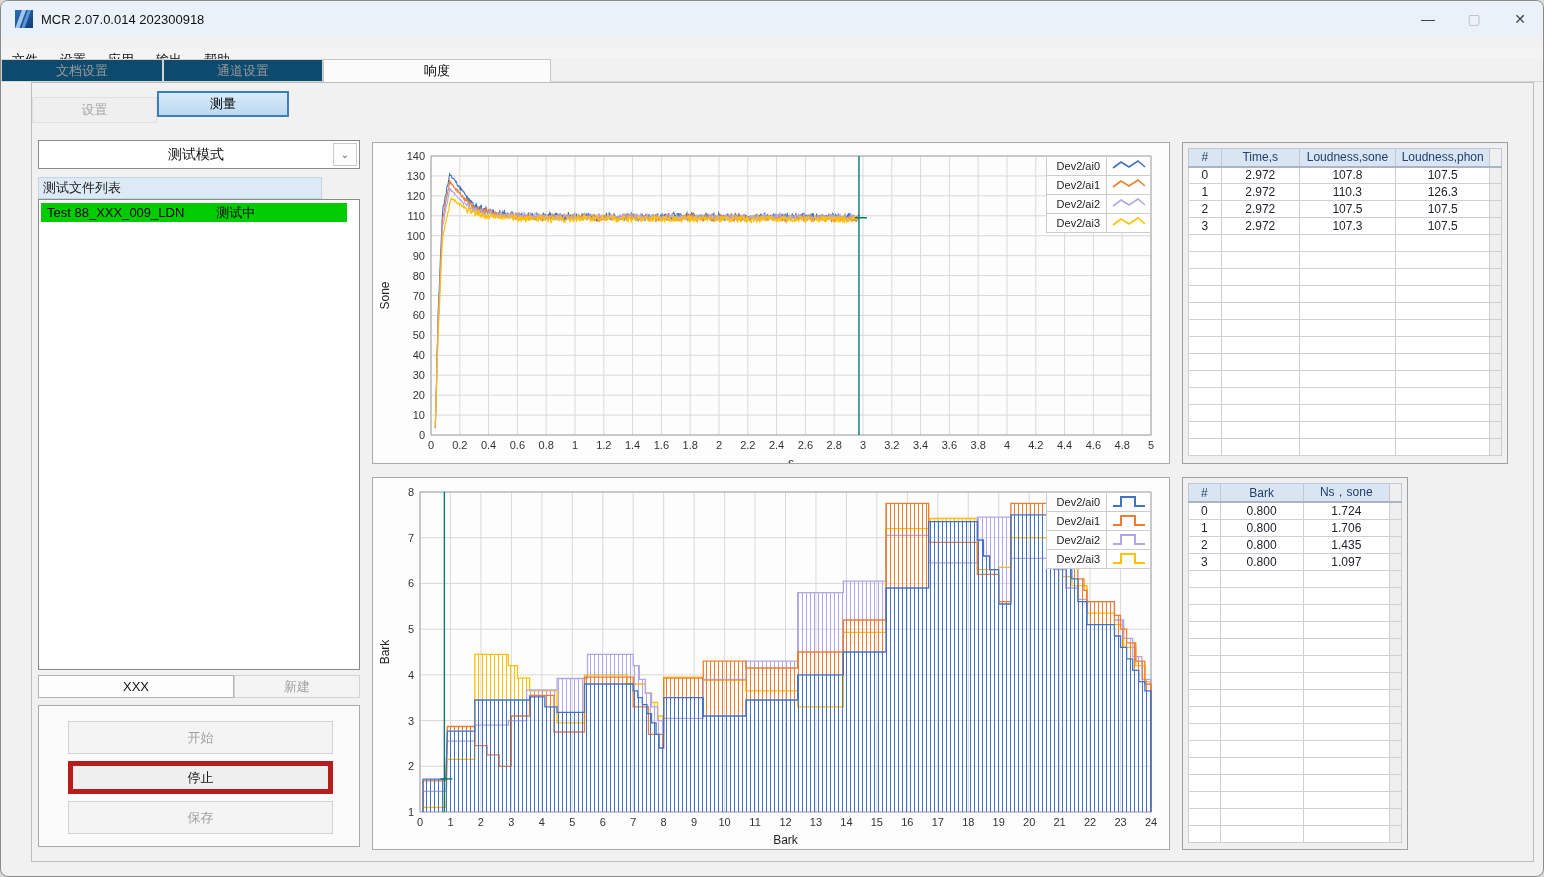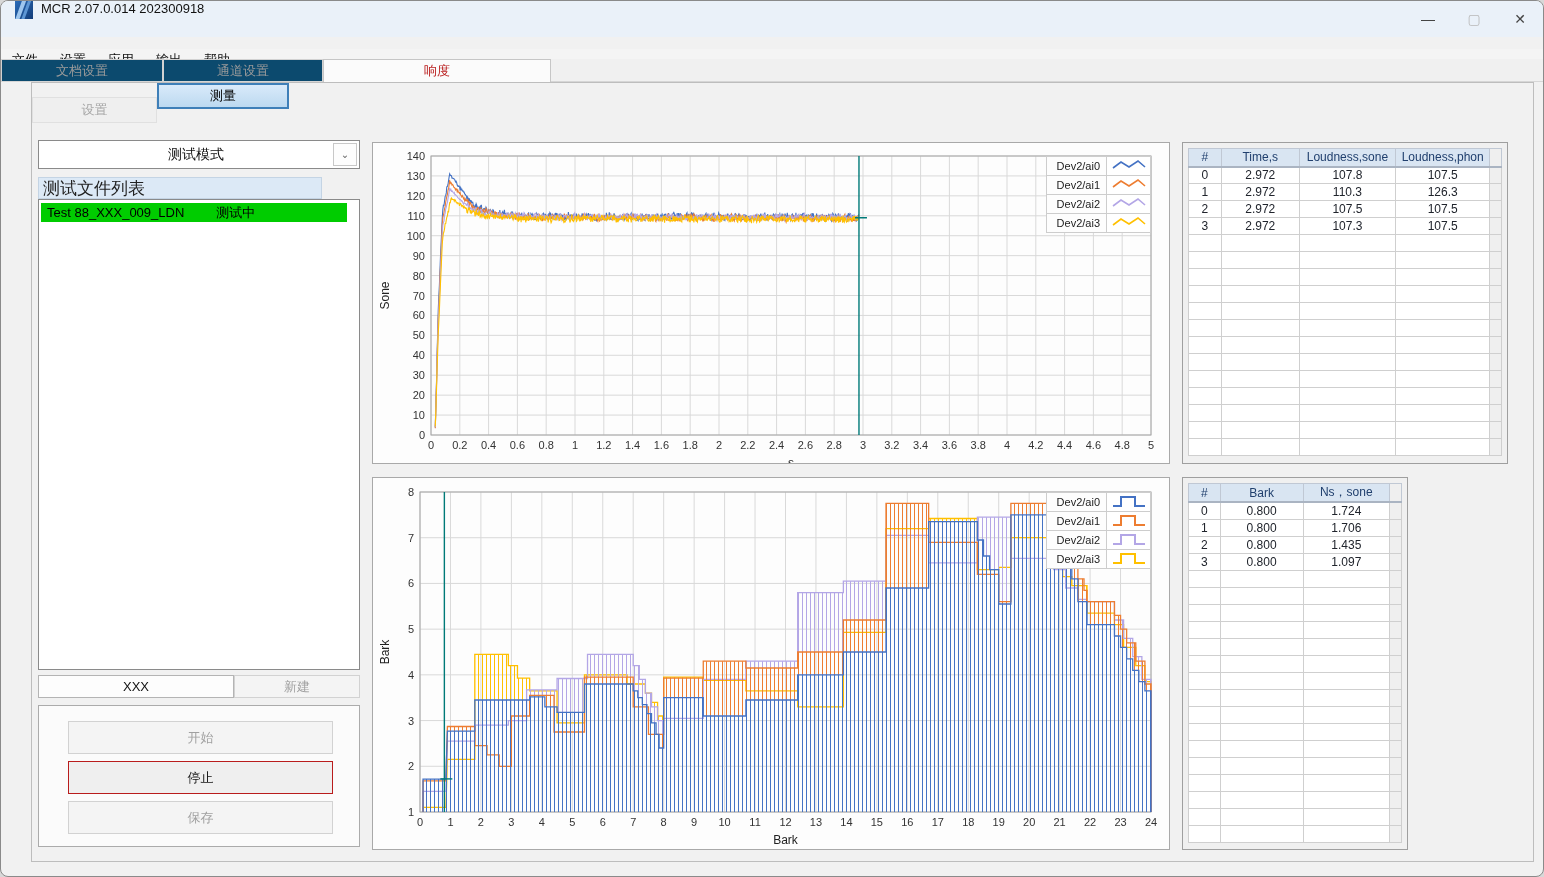--- a/index.html
+++ b/index.html
@@ -2,21 +2,21 @@
 <html><head>
 <meta charset="utf-8">
 <style>
   * { margin:0; padding:0; box-sizing:border-box; }
   html,body { background:#d8d8d8; font-family:"Liberation Sans","DejaVu Sans",sans-serif; }
   .win { position:relative; width:1544px; height:877px; background:#f1f1f1;
          border:1px solid #8a8a8a; border-radius:8px; overflow:hidden; font-size:12px; color:#222; }
 
   
   .titlebar { position:absolute; left:0; top:0; width:100%; height:36px; background:#eaf1f9;
-              display:flex; }
+              display:flex; align-items:center; }
   .app-icon { width:18px; height:18px; margin:0 8px 0 14px; background:linear-gradient(135deg,#2b6cb8,#123c78);
               position:relative; overflow:hidden; }
   .app-icon:before { content:""; position:absolute; left:3px; top:-2px; width:4px; height:26px;
               background:#9ec6ee; transform:rotate(20deg); }
   .app-icon:after { content:""; position:absolute; left:9px; top:-2px; width:3px; height:26px;
               background:#5d96d4; transform:rotate(20deg); }
   .title-text { font-size:13px; color:#111; }
   .win-controls { margin-left:auto; display:flex; height:100%; }
   .win-btn { width:46px; height:100%; display:flex; align-items:center; justify-content:center;
              font-size:14px; color:#444; cursor:default; }
@@ -24,55 +24,55 @@
   
   .menubar { position:absolute; left:0; top:48px; width:100%; height:22px; background:#f4f4f4;
              display:flex; align-items:center; font-size:13px; }
   .menu-item { padding:0 11px; height:100%; display:flex; align-items:center; color:#111; }
 
   
   .tabstrip { position:absolute; left:0; top:58px; width:100%; height:23px; background:#f0f0f0;
               display:flex; border-bottom:1px solid #d6d6d6; }
   .tab { display:flex; align-items:center; justify-content:center; font-size:13px;
          background:#0c4a6e; color:#9a9a9a; border:1px solid #d2d2d2; border-bottom:none; }
-  .tab.active { background:#fbfbfb; color:#b91c1c; margin-bottom:-1px; border-color:#c6c6c6; }
+  .tab.active { background:#fbfbfb; color:#000000; margin-bottom:-1px; border-color:#c6c6c6; }
 
   
   .panel { position:absolute; left:30px; top:81px; width:1503px; height:780px;
            background:#f1f1f1; border:1px solid #bdbdbd; }
 
   .subtab-btn { position:absolute; height:26px; display:flex; align-items:center; justify-content:center;
                 font-size:13px; }
   .subtab-settings { left:0px; top:14px; width:125px; background:#efefef; border:1px solid #e0e0e0; color:#a6a6a6; }
-  .subtab-measure { left:125px; top:0; width:132px; color:#000;
+  .subtab-measure { left:125px; top:8px; width:132px; color:#000;
                 background:linear-gradient(#dcecfa,#b9d8ف0); background:linear-gradient(#d9eafa,#bcd9f0);
                 border:2px solid #3e7fb8; }
 
   
   .combo { position:absolute; left:6px; top:57px; width:322px; height:29px; background:#fff;
            border:1px solid #8a8a8a; display:flex; align-items:center; }
   .combo-value { flex:1; text-align:center; font-size:14px; color:#111;padding-left:20px; }
   .combo-arrow { width:24px; height:23px; margin-right:2px; border:1px solid #c8c8c8; background:#fdfdfd;
                  display:flex; align-items:center; justify-content:center; color:#666; font-size:10px; }
   .list-header { position:absolute; left:6px; top:94px; width:284px; height:22px; background:#dce9f6;
-                 border:1px solid #c4d4e4; display:flex; align-items:center; padding-left:4px; font-size:17px; }
+                 border:1px solid #c4d4e4; display:flex; align-items:center; padding-left:4px; font-size:13px; }
   .listbox { position:absolute; left:6px; top:116px; width:322px; height:471px; background:#fff;
              border:1px solid #8a8a8a; padding-top:3px; }
   .list-item { margin:0 12px 0 2px; height:19px; display:flex; align-items:center; padding-left:6px;
                font-size:13px; color:#000; }
   .btn { display:flex; align-items:center; justify-content:center; background:#fdfdfd;
          border:1px solid #b4b4b4; font-size:13px; color:#111; }
   .btn.disabled { color:#a0a0a0; background:#f4f4f4; border-color:#d2d2d2; }
   .btn-xxx { position:absolute; left:6px; top:592px; width:196px; height:23px; }
   .btn-new { position:absolute; left:202px; top:592px; width:126px; height:23px; }
   .ctrl-group { position:absolute; left:6px; top:622px; width:322px; height:142px; background:#fbfbfb;
                 border:1px solid #ababab; }
   .ctrl-btn { position:absolute; left:29px; width:265px; height:33px; }
   .btn-start { top:15px; }
-  .btn-stop  { top:55px; background:#efefef; border:1px solid #b91c1c; }
+  .btn-stop  { top:55px; background:#efefef; border:5px solid #b91c1c; }
   .btn-save  { top:95px; }
 
   
   .chartbox { position:absolute; background:#fdfdfd; border:1px solid #a9a9a9; }
   #chart-top    { left:340px; top:59px;  width:798px; height:322px; }
   #chart-bottom { left:340px; top:394px; width:798px; height:373px; }
   .legend { position:absolute; border-collapse:collapse; background:#fff; }
   .legend td { border:1px solid #cdcdcd; font-size:11px; color:#222; height:19px; }
   .legend .lg-label { padding:0 6px 0 10px; text-align:left; min-width:56px; background:#fdfdfd; }
   .legend .lg-sample { width:44px; text-align:center; background:#fff; }

